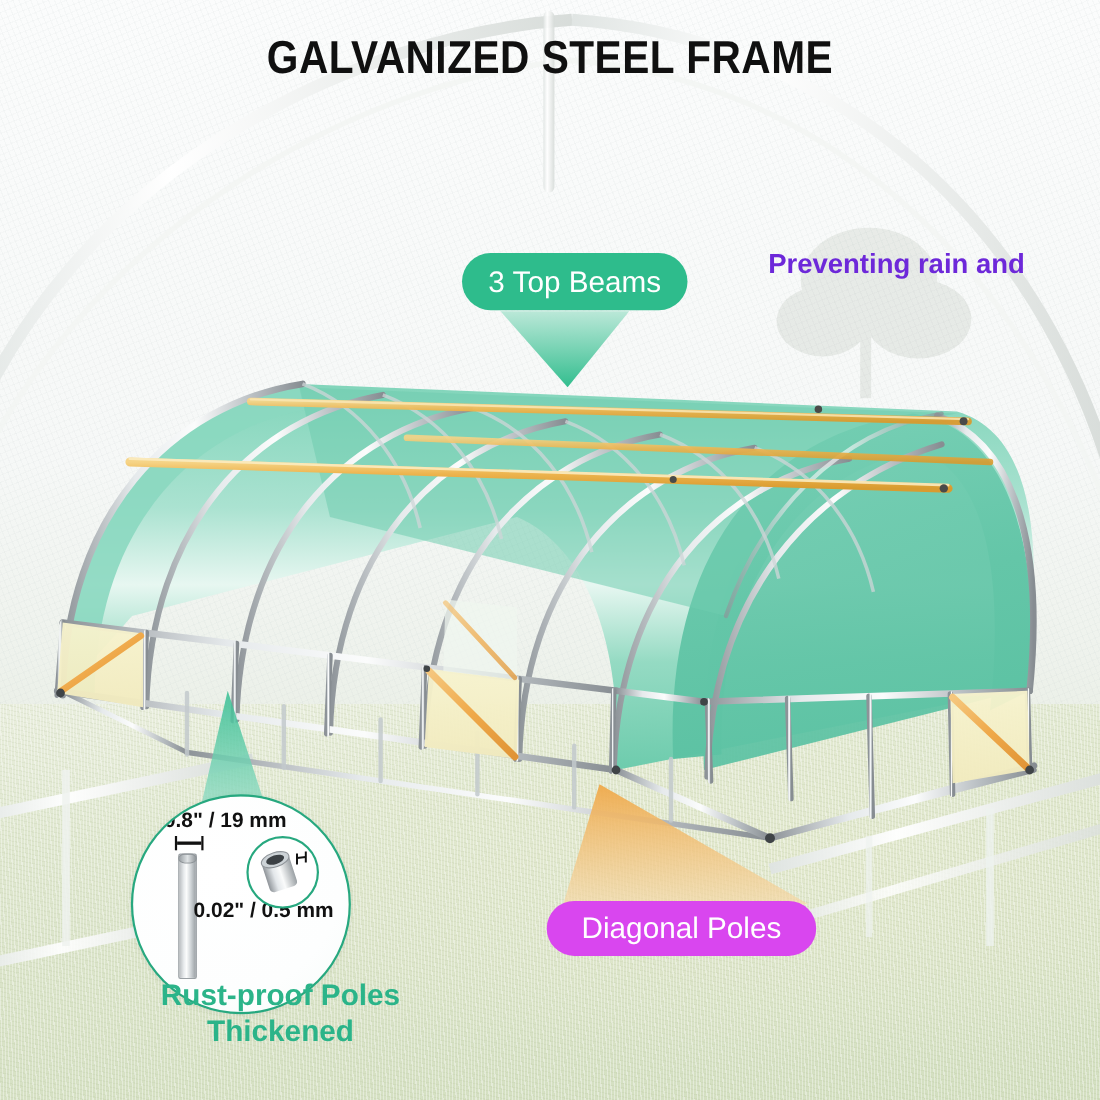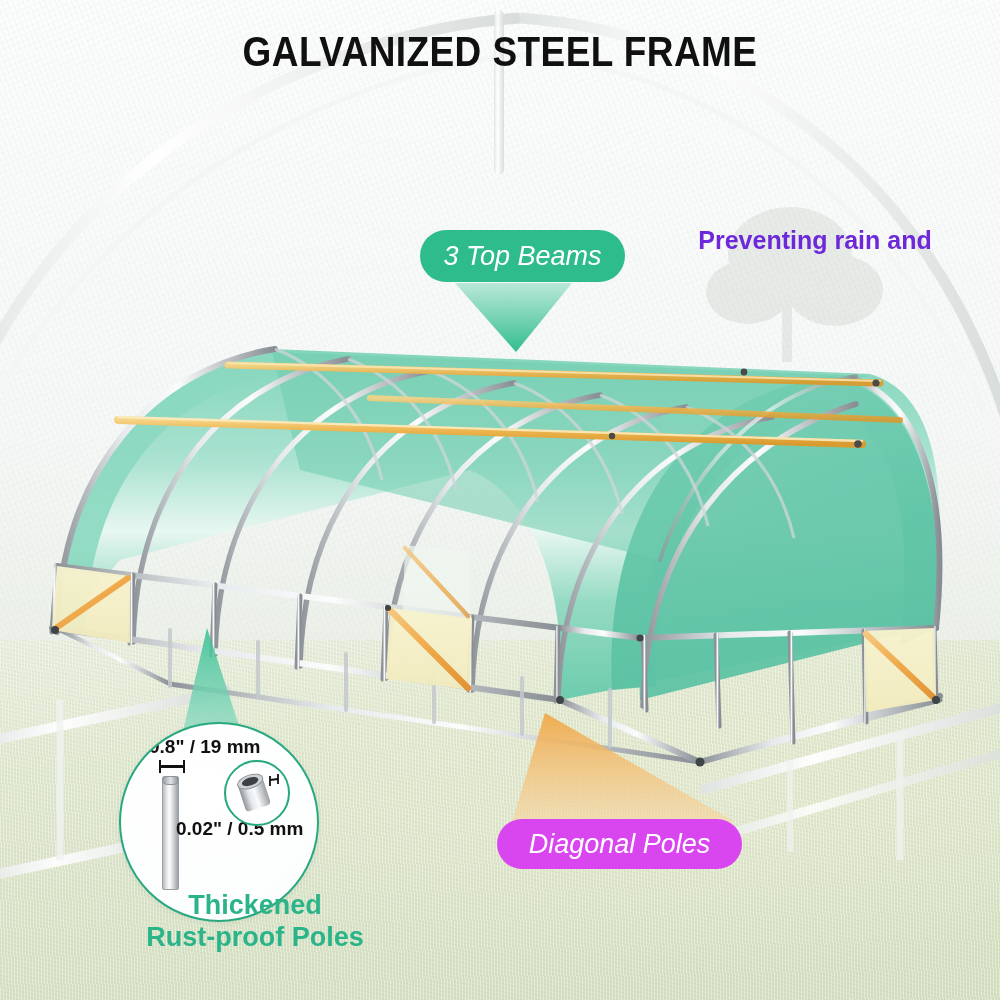--- a/index.html
+++ b/index.html
@@ -52,21 +52,21 @@
     display:flex;align-items:center;justify-content:center;
   }
   .banner-text{
     font-weight:700;font-size:26px;color:#0d0d0d;white-space:nowrap;
     transform:scaleX(.97);
   }
 
   
   .pill{
     position:absolute;display:flex;align-items:center;justify-content:center;
-    border-radius:999px;color:#ffffff;white-space:nowrap;font-style:italic;
+    border-radius:999px;color:#ffffff;white-space:nowrap;
   }
   .pill-green{
     left:420px;top:230px;width:205px;height:52px;
     background:#2EBC8C;font-size:27px;font-weight:400;
   }
   .pill-orange{
     left:497px;top:819px;width:245px;height:50px;
     background:#d946ef;font-size:27px;font-weight:400;
   }
 
@@ -391,17 +391,17 @@
         <g stroke="#111" stroke-width="1.8" fill="none">
           <path d="M 44,14 L 44,24"></path>
           <path d="M 52,12 L 52,22"></path>
           <path d="M 44,18 L 52,17"></path>
         </g>
       </svg>
     </span>
   </div>
 
   <div class="magnifier-caption">
+    <div>Rust-proof Poles</div>
     <div>Thickened</div>
-    <div>Rust-proof Poles</div>
   </div>
 
 </div>
 
 </body></html>

